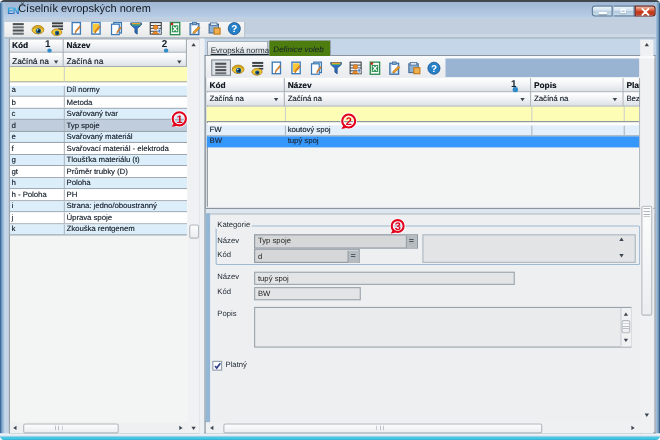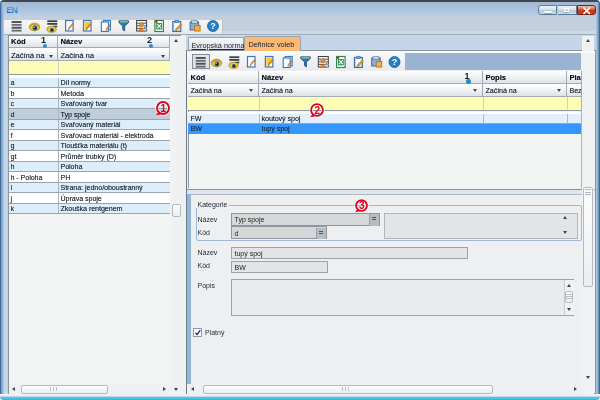--- a/index.html
+++ b/index.html
@@ -26,20 +26,21 @@
 <svg class="abs" style="left:5.5px;top:3.5px;" width="14" height="11" viewBox="0 0 14 11">
       <defs>
         <linearGradient id="eng" x1="0" y1="0" x2="0" y2="1">
           <stop offset="0" stop-color="#38c0ec"></stop>
           <stop offset="0.55" stop-color="#2e9ad8"></stop>
           <stop offset="1" stop-color="#3240a0"></stop>
         </linearGradient>
       </defs>
       <text x="0.5" y="8.5" font-family="Liberation Sans" font-size="8.5" font-weight="bold" letter-spacing="-0.5" fill="url(#eng)">EN</text>
     </svg>
+<div class="abs" style="left:16.5px;top:3px;font-size:10px;color:#10161d;">Číselník evropských norem</div>
 
 <div class="abs" style="left:538px;top:4.5px;width:19px;height:10.5px;border:1px solid #5e7c96;border-radius:3px 0 0 3px;background:linear-gradient(180deg,#eef6fc 0%,#cfdfec 48%,#b3cadd 52%,#c7dcea 100%);">
  <div class="abs" style="left:5px;top:5.5px;width:8px;height:1.8px;background:#fdfeff;border-radius:1px;box-shadow:0 0.8px 0.8px rgba(40,60,80,.45);"></div>
     </div>
 <div class="abs" style="left:557.5px;top:4.5px;width:19px;height:10.5px;border:1px solid #5e7c96;border-left:none;background:linear-gradient(180deg,#eef6fc 0%,#cfdfec 48%,#b3cadd 52%,#c7dcea 100%);">
  <div class="abs" style="left:6.5px;top:2.8px;width:5px;height:4px;border:1.3px solid #fdfeff;border-radius:0.5px;box-shadow:0 0.8px 0.8px rgba(40,60,80,.4);"></div>
     </div>
 <div class="abs" style="left:576.5px;top:4.5px;width:19.5px;height:10.5px;border:1px solid #731f10;border-radius:0 3px 3px 0;background:linear-gradient(180deg,#f2c0ac 0%,#e0704e 35%,#c63418 60%,#c44824 100%);">
  <svg width="19" height="10" style="position:absolute;left:0;top:0;">
         <path d="M6 2 L11.5 7.5 M11.5 2 L6 7.5" stroke="#ffffff" stroke-width="1.7" stroke-linecap="round"></path>
@@ -242,21 +243,21 @@
 <div class="abs arr-l" style="left:12px;top:387px;"></div>
 <div class="abs arr-r" style="left:163px;top:387px;"></div>
 <div class="abs thumb" style="left:21px;top:385px;width:87px;height:8.5px;"></div>
 <div class="abs" style="left:50px;top:387px;width:7px;height:4px;background:repeating-linear-gradient(90deg,#b9bfc5 0,#b9bfc5 1px,transparent 1px,transparent 3px);"></div>
 
 <div class="abs" style="left:186px;top:49.5px;width:409.5px;height:344px;border:1px solid #8b959d;border-left:1.5px solid #6e7b87;background:#edeff1;"></div>
 
 <div class="abs" style="left:187.5px;top:37px;width:56px;height:13px;background:linear-gradient(180deg,#f7f8f9,#dde1e5);border:1px solid #9aa2ab;border-bottom:none;border-radius:2px 2px 0 0;">
       <span style="position:absolute;left:3px;top:2.5px;font-size:7.3px;color:#1c262e;white-space:nowrap;text-decoration:underline;">Evropská norma</span>
     </div>
-<div class="abs" style="left:243.5px;top:35.5px;width:57px;height:15px;background:#fdba74;border:1px solid #9aa2ab;border-bottom:none;border-radius:2px 2px 0 0;z-index:3;">
+<div class="abs" style="left:243.5px;top:35.5px;width:57px;height:15px;background:#4d7c0f;border:1px solid #9aa2ab;border-bottom:none;border-radius:2px 2px 0 0;z-index:3;font-style:italic;">
       <span style="position:absolute;left:4px;top:3.5px;font-size:7.3px;color:#14202a;white-space:nowrap;">Definice voleb</span>
     </div>
 
 <div class="abs" style="left:187px;top:50.5px;width:408px;height:2px;background:#fafbfc;z-index:2;"></div>
 
 <div class="abs" style="left:187px;top:52.5px;width:218px;height:17.5px;background:linear-gradient(180deg,#f6f7f8,#e9ebee);"></div>
 <div class="abs" style="left:405px;top:52.5px;width:176px;height:17.5px;background:#99b3d3;"></div>
 <div class="abs" style="left:192px;top:53.5px;width:17.5px;height:15px;background:#dfe3e7;border:1px solid #848e98;"></div>
 <div class="abs" id="tb2" style="left:0;top:55px;"><svg width="600" height="16" viewBox="0 0 600 16">
         <defs>

